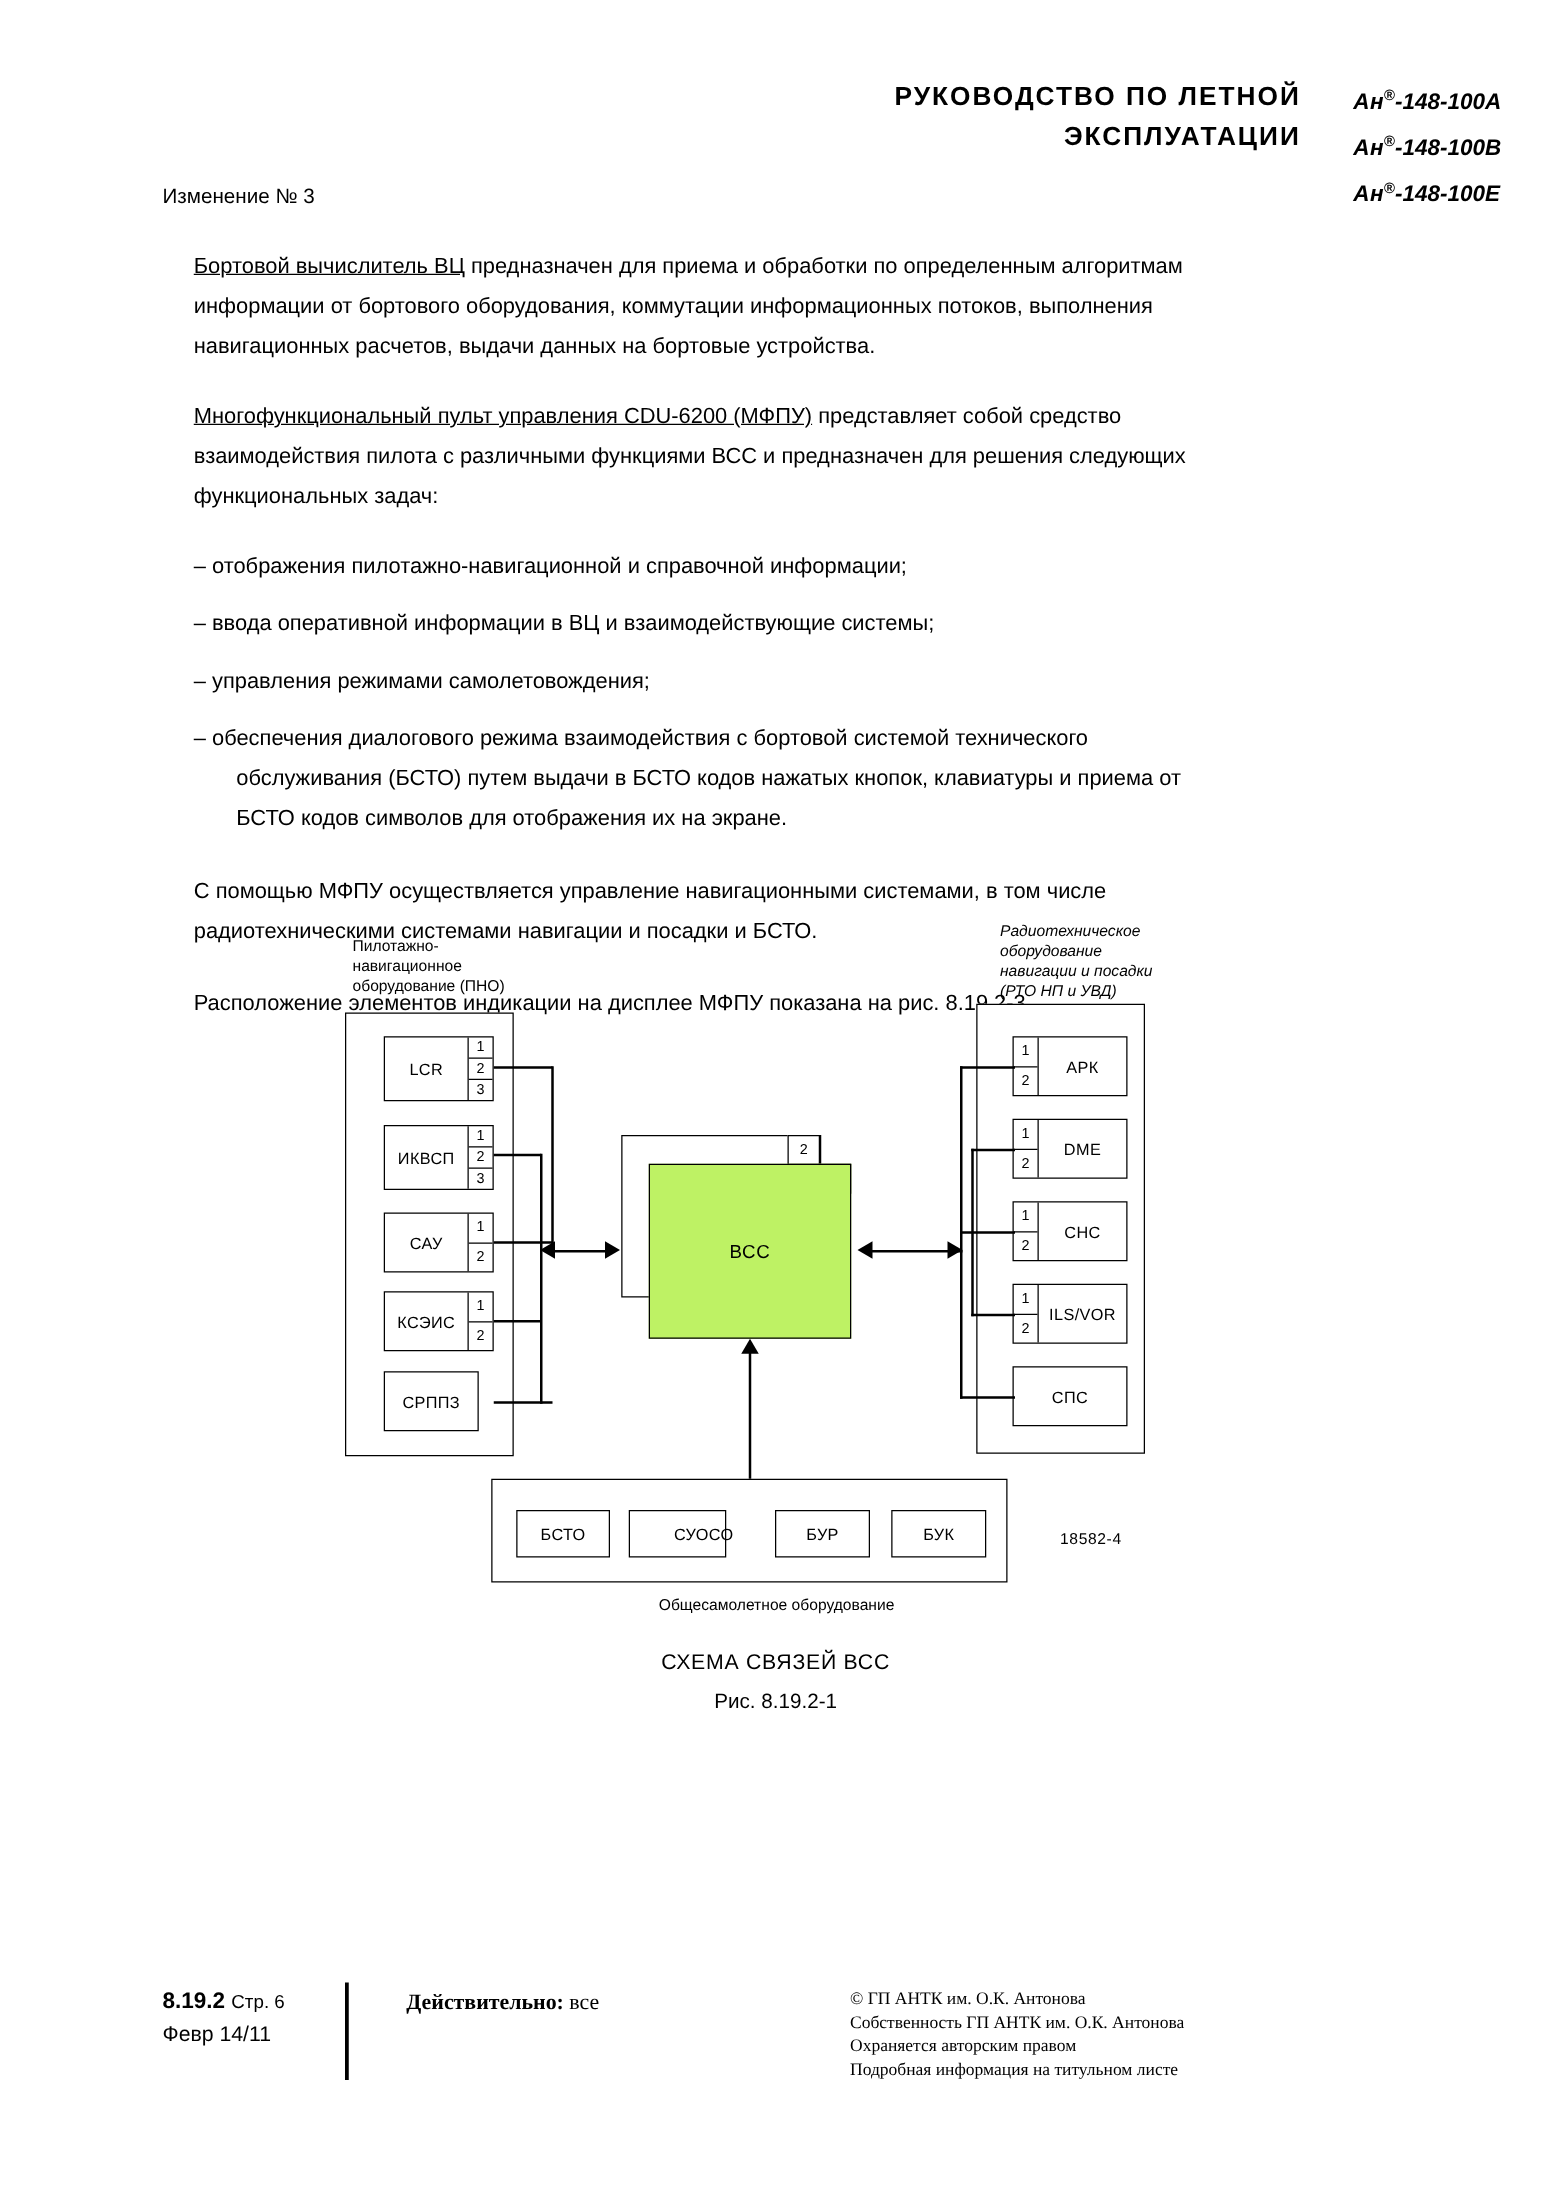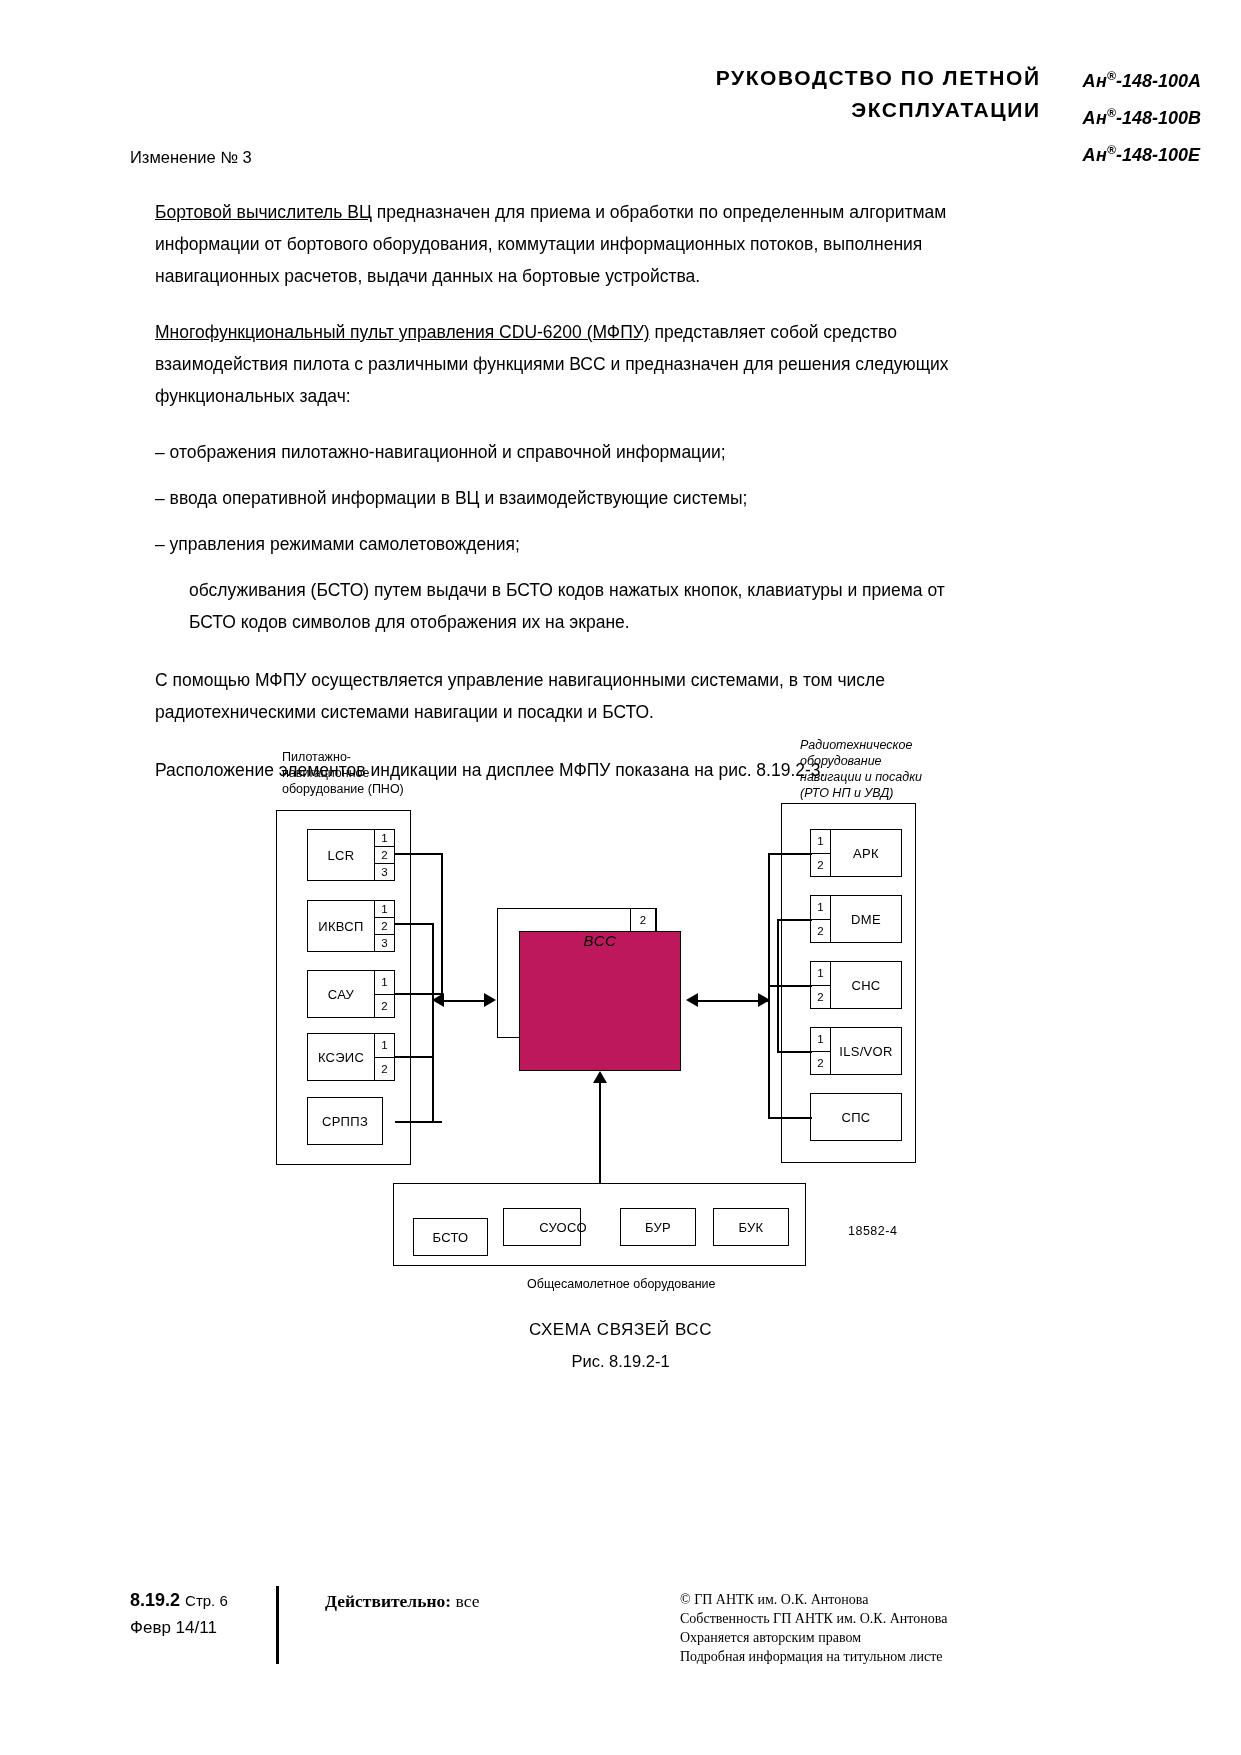--- a/index.html
+++ b/index.html
@@ -110,23 +110,23 @@
     align-items: center;
     justify-content: center;
     font-size: 11.5px;
     border-bottom: 1.2px solid #000;
   }
   .ports .p:last-child { border-bottom: none; }
 
   .vss-box {
     position: absolute;
     border: 1.6px solid #000;
-    background: #be185d;
-    display: flex; align-items: flex-start; justify-content: center;
-    font-size: 15px; letter-spacing: 0.5px; font-style: italic;
+    background: #bef264;
+    display: flex; align-items: center; justify-content: center;
+    font-size: 15px; letter-spacing: 0.5px;
   }
   .vss-back {
     position: absolute;
     border: 1.2px solid #000;
     background: #fff;
   }
   .vss-port {
     position: absolute;
     border: 1.2px solid #000;
     background: #fff;
@@ -203,20 +203,21 @@
 
   <p class="para"><span class="u">Бортовой вычислитель ВЦ</span><span> предназначен для приема и обработки по определенным алгоритмам информации от бортового оборудования, коммутации информационных потоков, выполнения навигационных расчетов, выдачи данных на бортовые устройства.</span></p>
 
   <p class="para"><span class="u">Многофункциональный пульт управления CDU-6200 (МФПУ)</span><span> представляет собой средство взаимодействия пилота с различными функциями ВСС и предназначен для решения следующих функциональных задач:</span></p>
 
   <p class="listitem">– отображения пилотажно-навигационной и справочной информации;</p>
   <p class="listitem">– ввода оперативной информации в ВЦ и взаимодействующие системы;</p>
   <p class="listitem">– управления режимами самолетовождения;</p>
 
   <p class="listitem">
+    <span>– обеспечения диалогового режима взаимодействия с бортовой системой технического</span>
     <span class="cont">обслуживания (БСТО) путем выдачи в БСТО кодов нажатых кнопок, клавиатуры и приема от</span>
     <span class="cont">БСТО кодов символов для отображения их на экране.</span>
   </p>
 
   <p class="para para-gap tight">С помощью МФПУ осуществляется управление навигационными системами, в том числе радиотехническими системами навигации и посадки и БСТО.</p>
   <p class="para para-gap">Расположение элементов индикации на дисплее МФПУ показана на рис. 8.19.2-3.</p>
 </div>
 
 <div class="diagram">
 
@@ -347,21 +348,21 @@
   <div class="arrow up" style="left:593px; top:336px;"></div>
   <div class="arrow down" style="left:593px; top:463px;"></div>
 
   <div class="ln h" style="left:450px; top:473px; width:300px;"></div>
   <div class="ln v" style="left:450px; top:473px; height:28px;"></div>
   <div class="ln v" style="left:541px; top:473px; height:28px;"></div>
   <div class="ln v" style="left:658px; top:473px; height:28px;"></div>
   <div class="ln v" style="left:749px; top:473px; height:28px;"></div>
 
   <div class="grp-box" style="left:393px; top:448px; width:413px; height:83px; border-width:1.2px;"></div>
-  <div class="bot-unit" style="left:413px; top:483px; width:75px; height:38px;">
+  <div class="bot-unit" style="left:413px; top:473px; width:75px; height:38px;">
       <span>БСТО</span>
     </div>
   <div class="bot-unit" style="left:503px; top:473px; width:78px; height:38px;padding-left:42px;">
       <span>СУОСО</span>
     </div>
   <div class="bot-unit" style="left:620px; top:473px; width:76px; height:38px;">
       <span>БУР</span>
     </div>
   <div class="bot-unit" style="left:713px; top:473px; width:76px; height:38px;">
       <span>БУК</span>

